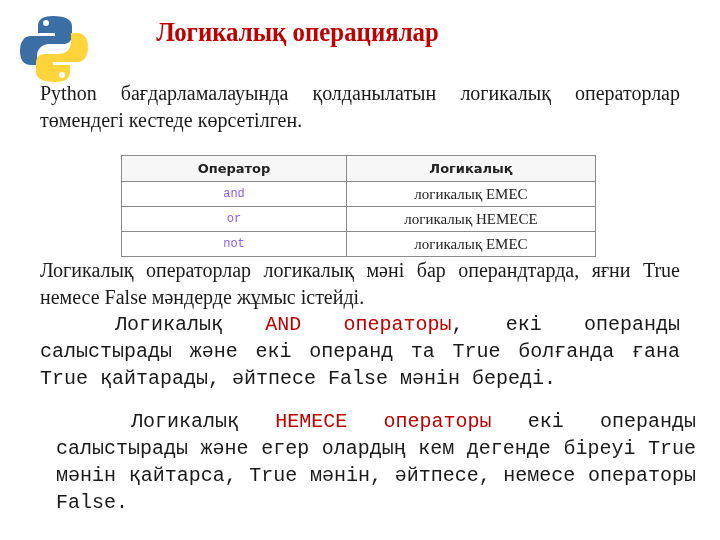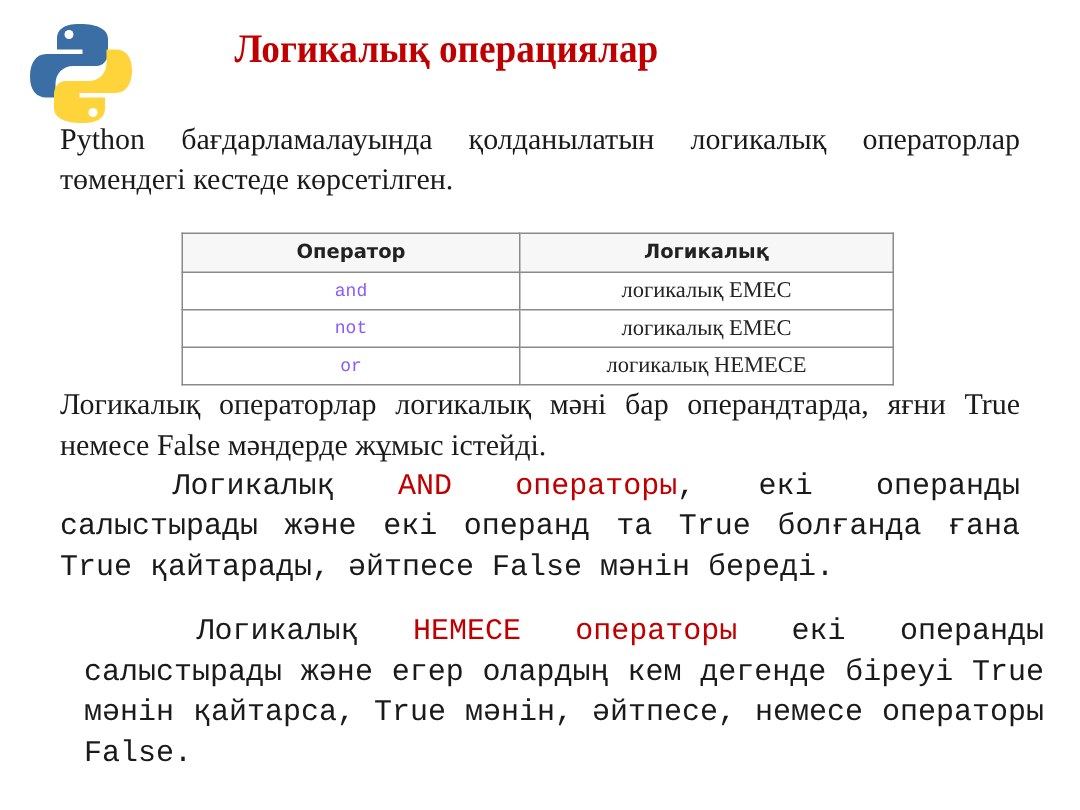--- a/index.html
+++ b/index.html
@@ -67,26 +67,26 @@
       <th class="c1">Оператор</th>
       <th class="c2">Логикалық</th>
     </tr>
   </thead>
   <tbody>
     <tr>
       <td class="c1">and</td>
       <td class="c2">логикалық ЕМЕС</td>
     </tr>
     <tr>
+      <td class="c1">or</td>
+      <td class="c2">логикалық НЕМЕСЕ</td>
+    </tr>
+    <tr>
       <td class="c1">not</td>
       <td class="c2">логикалық ЕМЕС</td>
-    </tr>
-    <tr>
-      <td class="c1">or</td>
-      <td class="c2">логикалық НЕМЕСЕ</td>
     </tr>
   </tbody>
 </table>
 
 <p class="para" id="p2" style="margin:0;">
   <span>Логикалық операторлар логикалық мәні бар операндтарда, яғни True немесе False мәндерде жұмыс істейді.</span>
 </p>
 
 <p class="para indent" id="p3" style="margin:0;">
   <span>Логикалық </span><span class="red">AND операторы</span><span>, екі операнды салыстырады және екі операнд та True болғанда ғана True қайтарады, әйтпесе False мәнін береді.</span>

